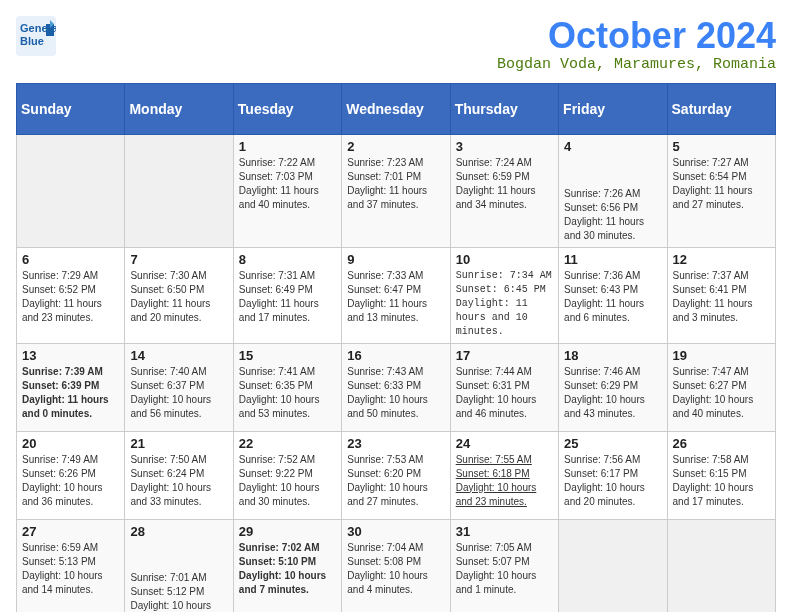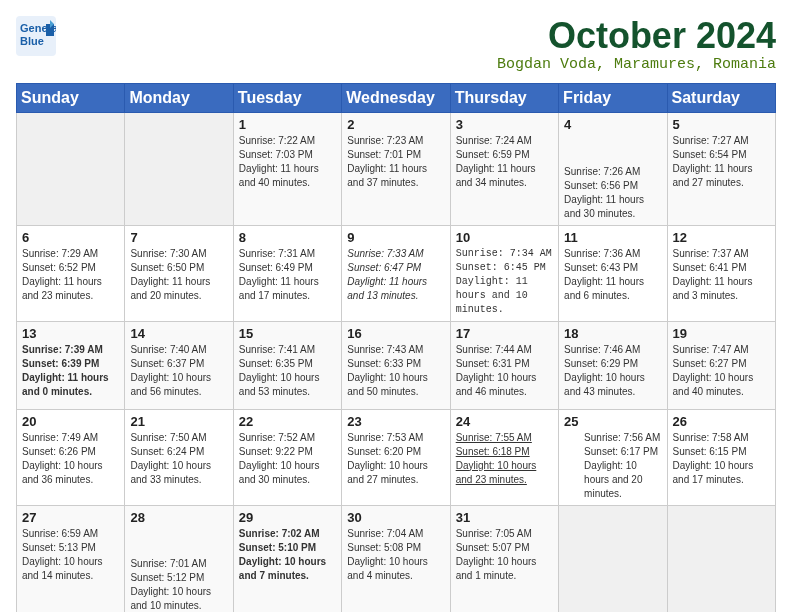--- a/index.html
+++ b/index.html
@@ -20,39 +20,39 @@
       display: flex;
       align-items: center;
       gap: 4px;
     }
     .title-area {
       text-align: right;
     }
     .month-title {
       font-size: 36px;
       font-weight: bold;
-      color: #14532d;
+      color: #3b82f6;
       line-height: 1.1;
     }
     .location {
       font-size: 15px;
       color: #4d7c0f;
       font-family: Liberation Mono, monospace;
     }
     table {
       width: 100%;
       border-collapse: collapse;
       table-layout: fixed;
     }
     thead th {
       background: #3a6bbf;
       color: #fff;
-      font-size: 16px;
+      font-size: 14px;
       font-weight: bold;
-      padding: 5px 4px;
+      padding: 17px 4px;
       text-align: left;
       border: 1px solid #2a5aaf;
       margin-top: 44px;
     }
     tbody td {
       border: 1px solid #ccc;
       vertical-align: top;
       padding: 4px 5px;
       font-size: 10.5px;
       color: #333;
@@ -161,21 +161,21 @@
 Daylight: 11 hours and 20 minutes.</div>
         </td>
         <td>
           <span class="day-num">8</span>
           <div class="day-info" style="white-space: pre-line;">Sunrise: 7:31 AM
 Sunset: 6:49 PM
 Daylight: 11 hours and 17 minutes.</div>
         </td>
         <td>
           <span class="day-num">9</span>
-          <div class="day-info" style="white-space: pre-line; font-style: italic;">Sunrise: 7:33 AM
+          <div class="day-info" style="white-space: pre-line;">Sunrise: 7:33 AM
 Sunset: 6:47 PM
 Daylight: 11 hours and 13 minutes.</div>
         </td>
         <td>
           <span class="day-num">10</span>
           <div class="day-info" style="white-space: pre-line; font-family: Liberation Mono, monospace;">Sunrise: 7:34 AM
 Sunset: 6:45 PM
 Daylight: 11 hours and 10 minutes.</div>
         </td>
         <td>
@@ -261,21 +261,21 @@
 Daylight: 10 hours and 27 minutes.</div>
         </td>
         <td>
           <span class="day-num">24</span>
           <div class="day-info" style="white-space: pre-line; text-decoration: underline;">Sunrise: 7:55 AM
 Sunset: 6:18 PM
 Daylight: 10 hours and 23 minutes.</div>
         </td>
         <td>
           <span class="day-num">25</span>
-          <div class="day-info" style="white-space: pre-line; margin-left: 20px;">Sunrise: 7:56 AM
+          <div class="day-info" style="white-space: pre-line;">Sunrise: 7:56 AM
 Sunset: 6:17 PM
 Daylight: 10 hours and 20 minutes.</div>
         </td>
         <td>
           <span class="day-num">26</span>
           <div class="day-info" style="white-space: pre-line;">Sunrise: 7:58 AM
 Sunset: 6:15 PM
 Daylight: 10 hours and 17 minutes.</div>
         </td>
       </tr>

